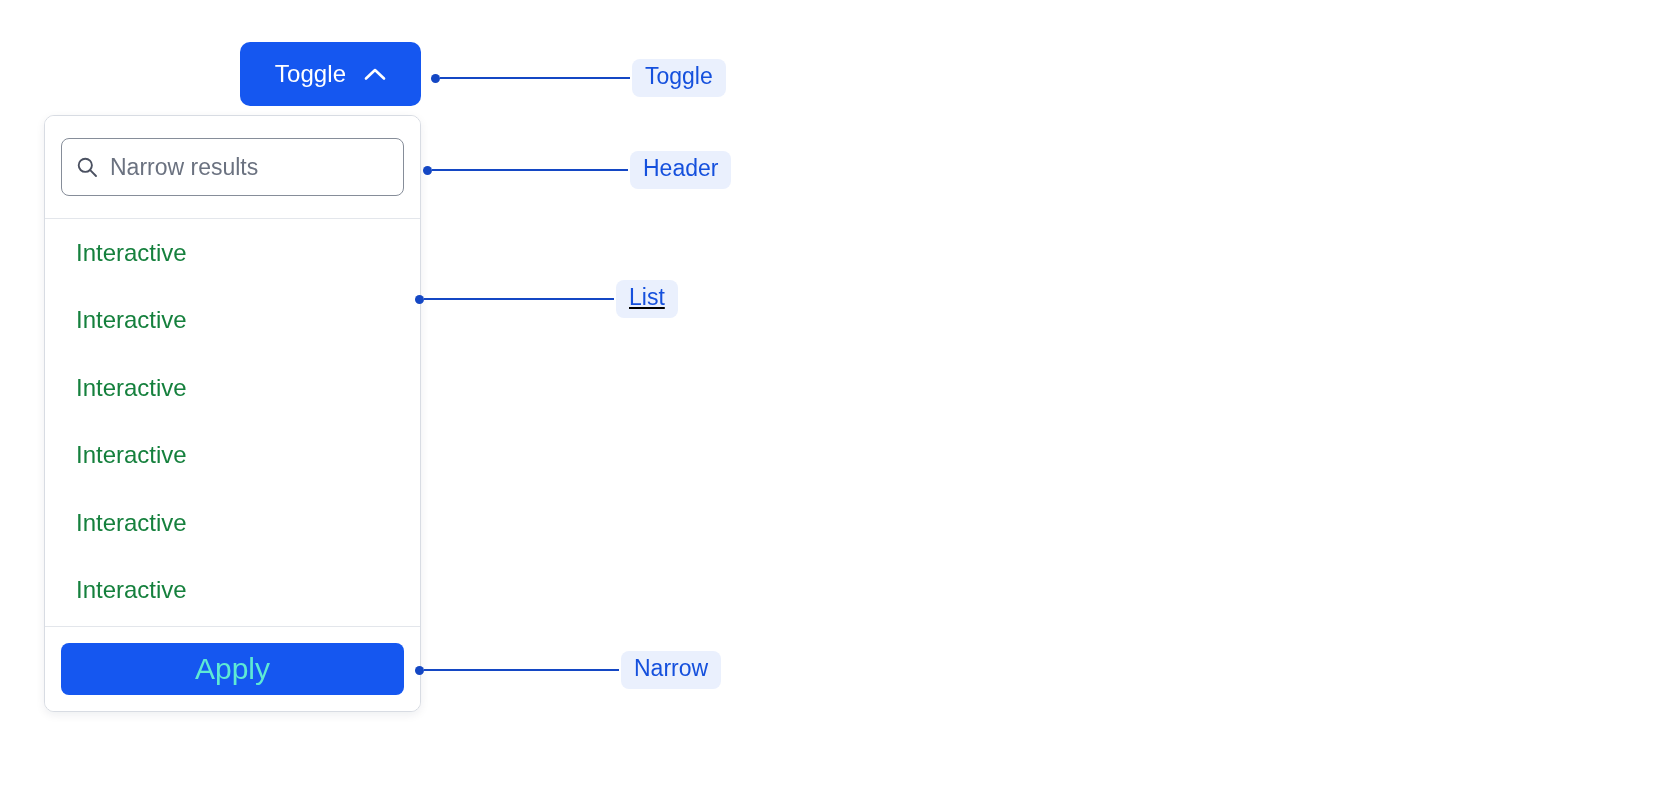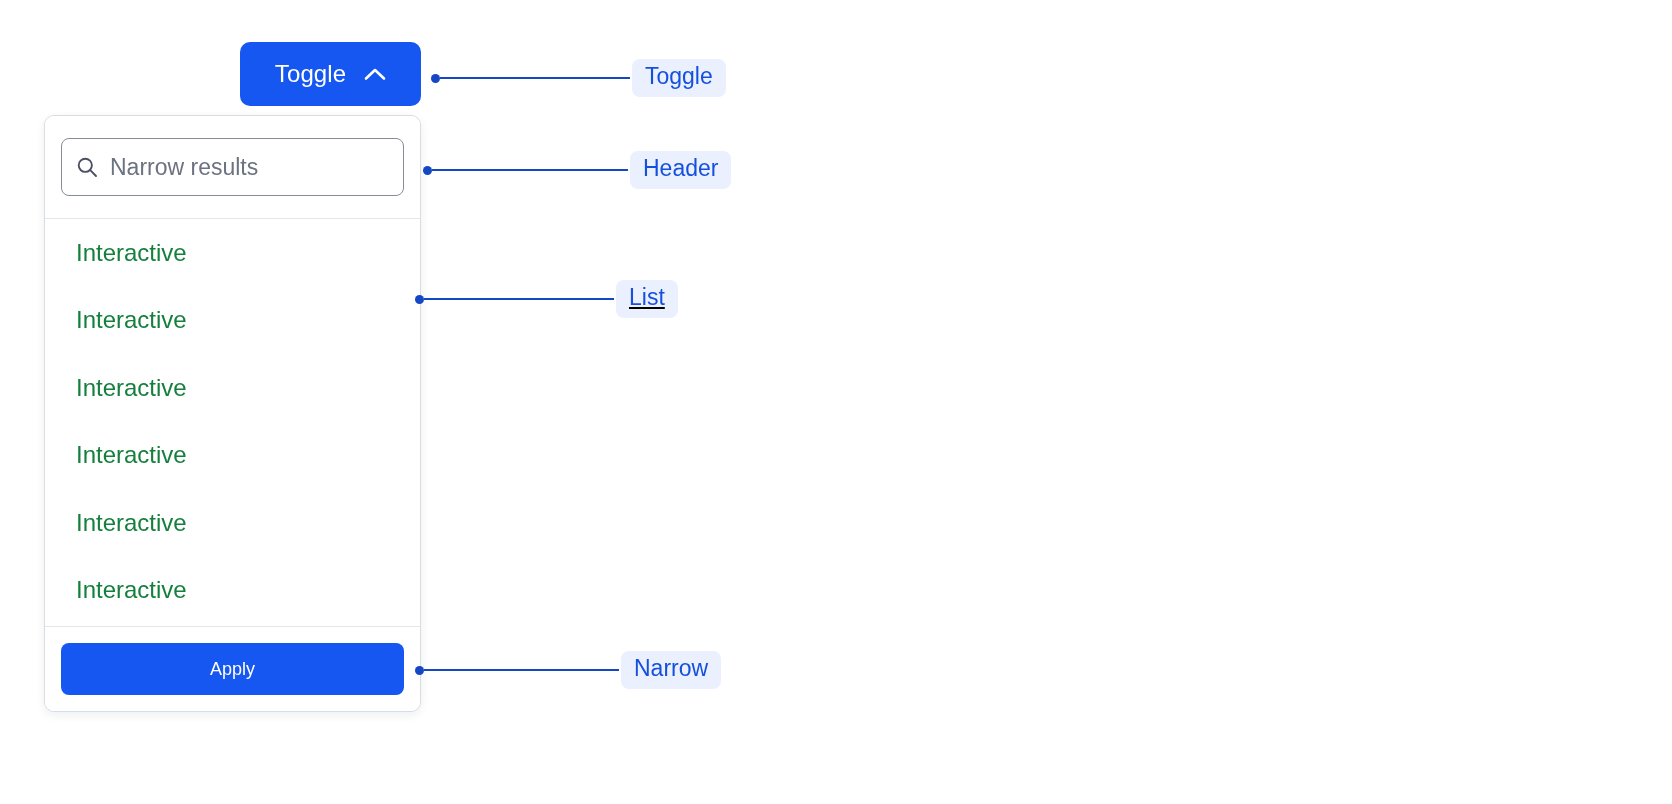--- a/index.html
+++ b/index.html
@@ -129,25 +129,25 @@
     flex: none;
     border-top: 1px solid #e3e6eb;
     padding: 16px;
     background: #ffffff;
   }
   .apply-button {
     display: block;
     width: 100%;
     height: 52px;
     background: #1557f0;
-    color: #ffffff;
+    color: #5eead4;
     border: none;
     border-radius: 8px;
     font-family: "Liberation Sans", sans-serif;
-    font-size: 18px;
+    font-size: 30px;
     font-weight: 400;
     cursor: pointer;
     line-height: 1;
   }
 
   
   .annotation {
     position: absolute;
     display: flex;
     align-items: center;

